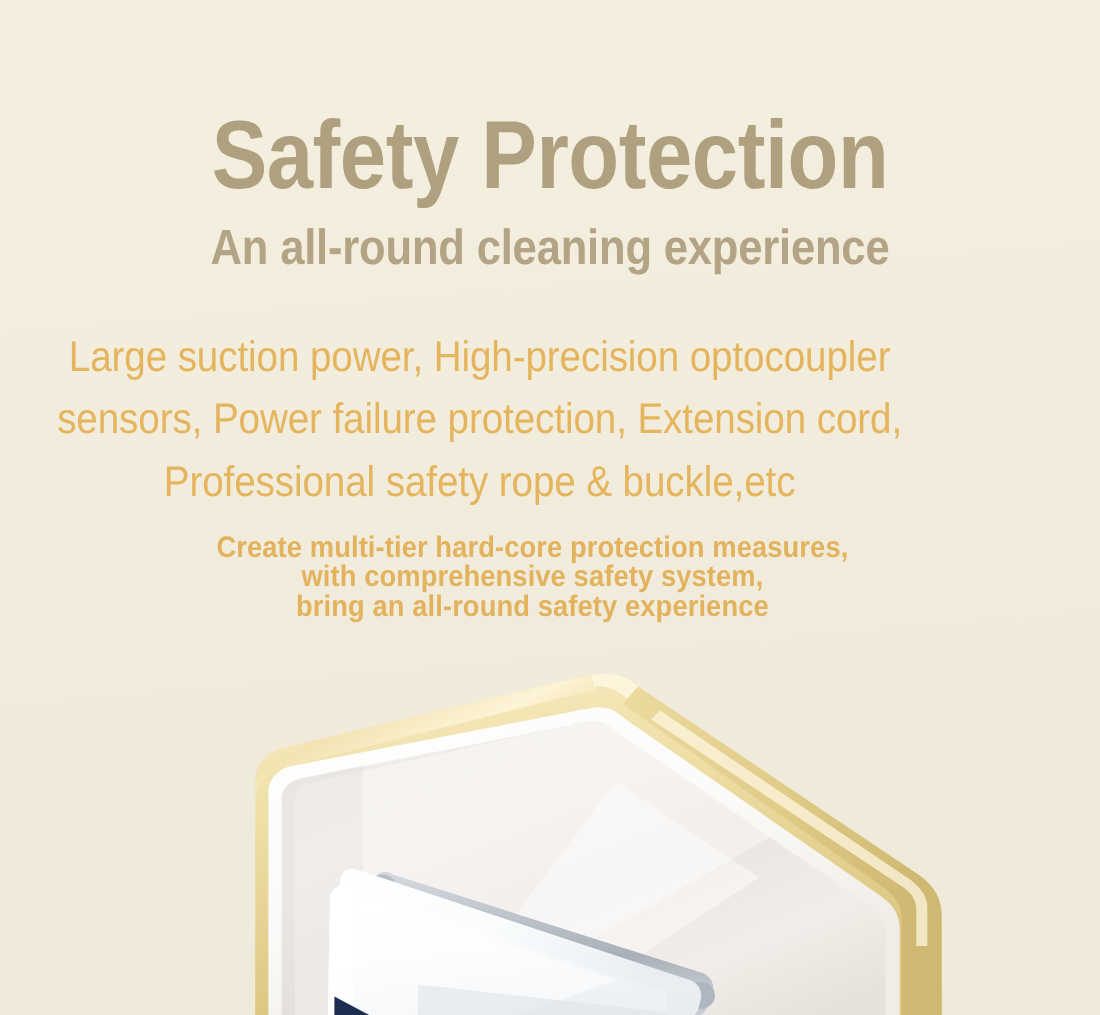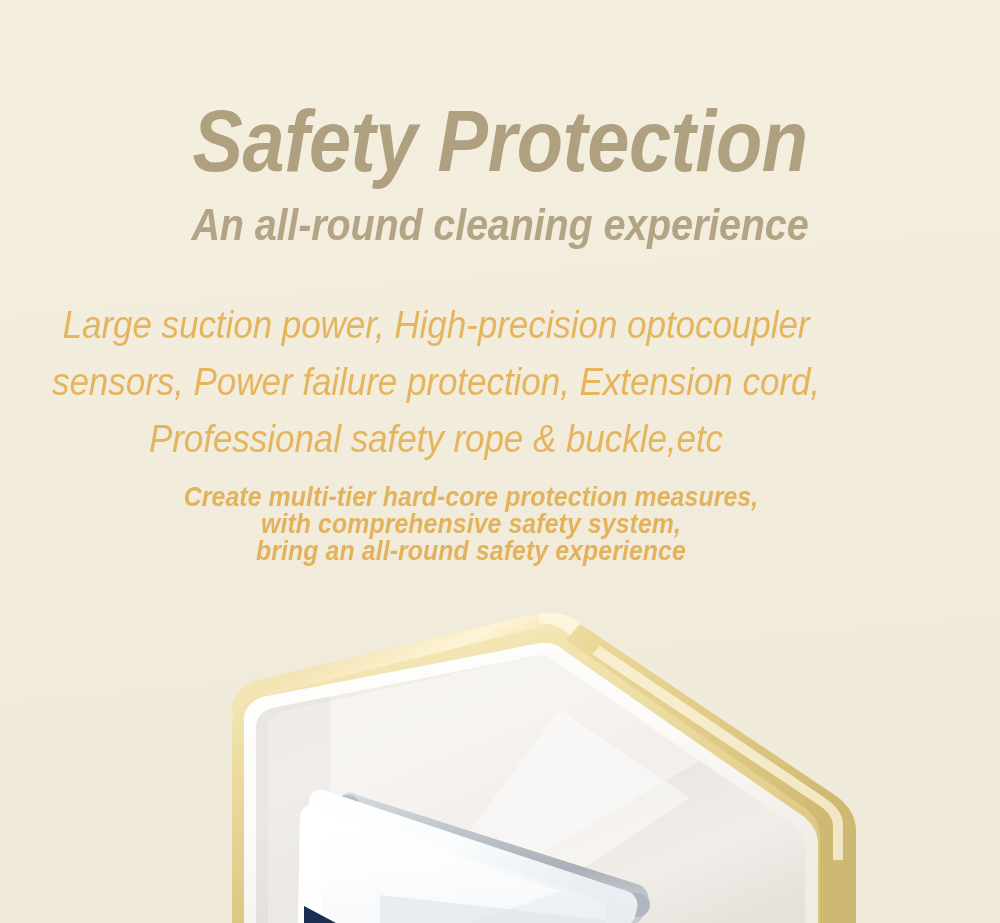--- a/index.html
+++ b/index.html
@@ -13,21 +13,20 @@
     font-family: "Liberation Sans", sans-serif;
     background: #f3eddd;
   }
 
   #page {
     position: relative;
     width: 1000px;
     height: 923px;
     overflow: hidden;
     background: linear-gradient(175deg, #f5efe0 0%, #f2ecdc 45%, #efe9d9 100%);
-    font-style: italic;
   }
 
   
   .text-area {
     position: absolute;
     left: 0;
     top: 0;
     width: 1000px;
     text-align: center;
     z-index: 5;
@@ -85,20 +84,21 @@
     transform: scaleX(0.9);
     transform-origin: 50% 50%;
     white-space: nowrap;
   }
 
   .summary {
     position: absolute;
     left: 0;
     top: 484px;
     width: 942px;
+    padding-left: 13px;
   }
   .summary .sline {
     font-family: "Liberation Sans Narrow", "Liberation Sans", sans-serif;
     font-size: 27px;
     font-weight: 700;
     line-height: 27px;
     letter-spacing: 0.1px;
     color: #e3b25d;
     transform: scaleX(0.92);
     transform-origin: 50% 50%;

